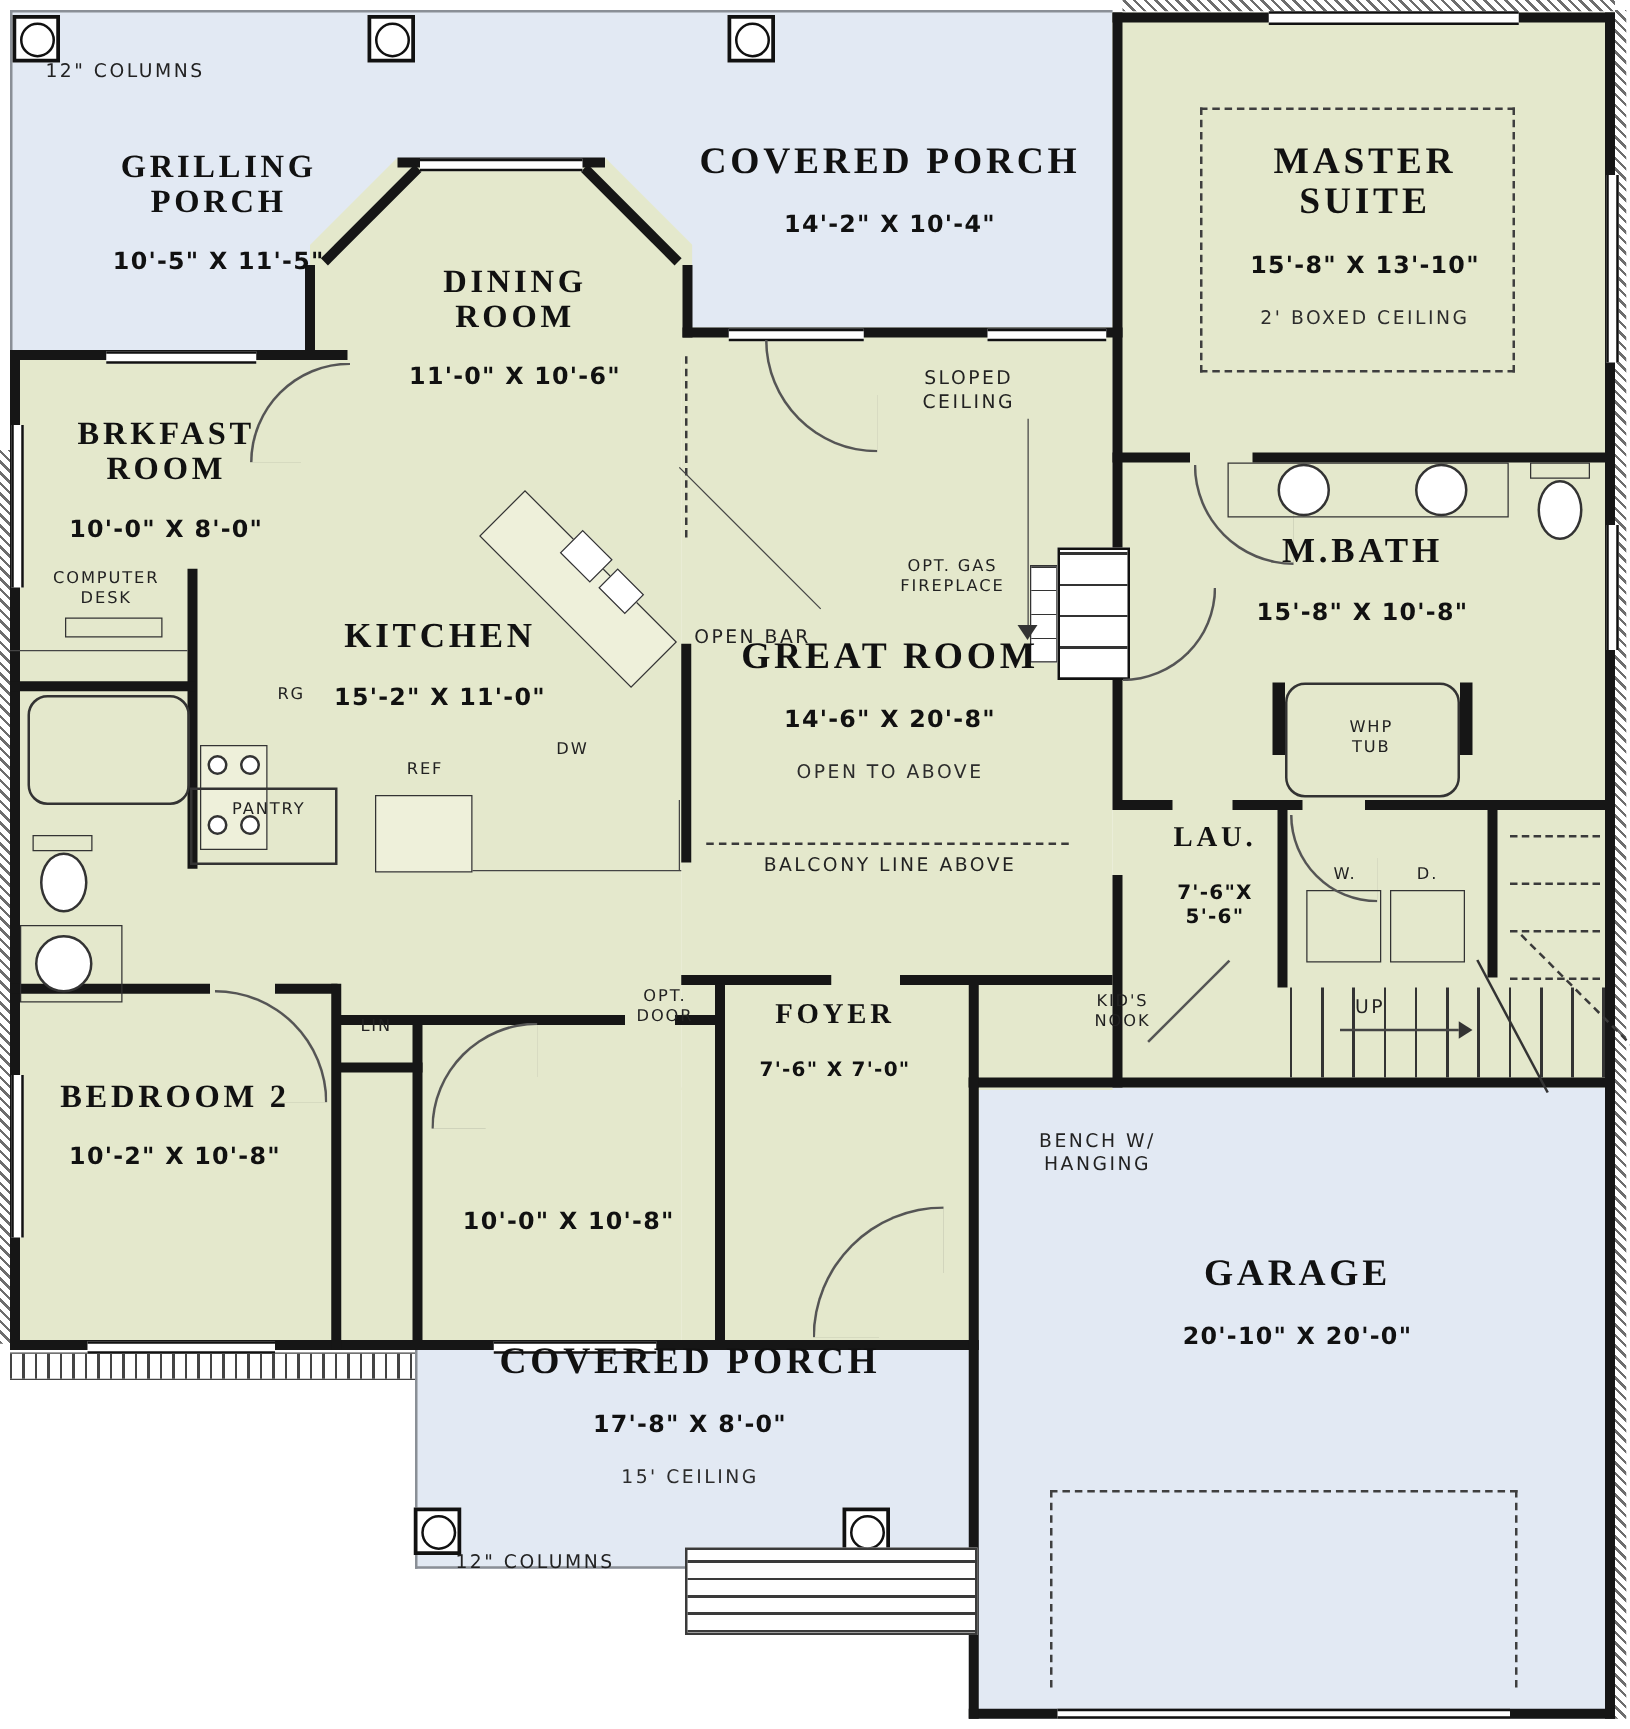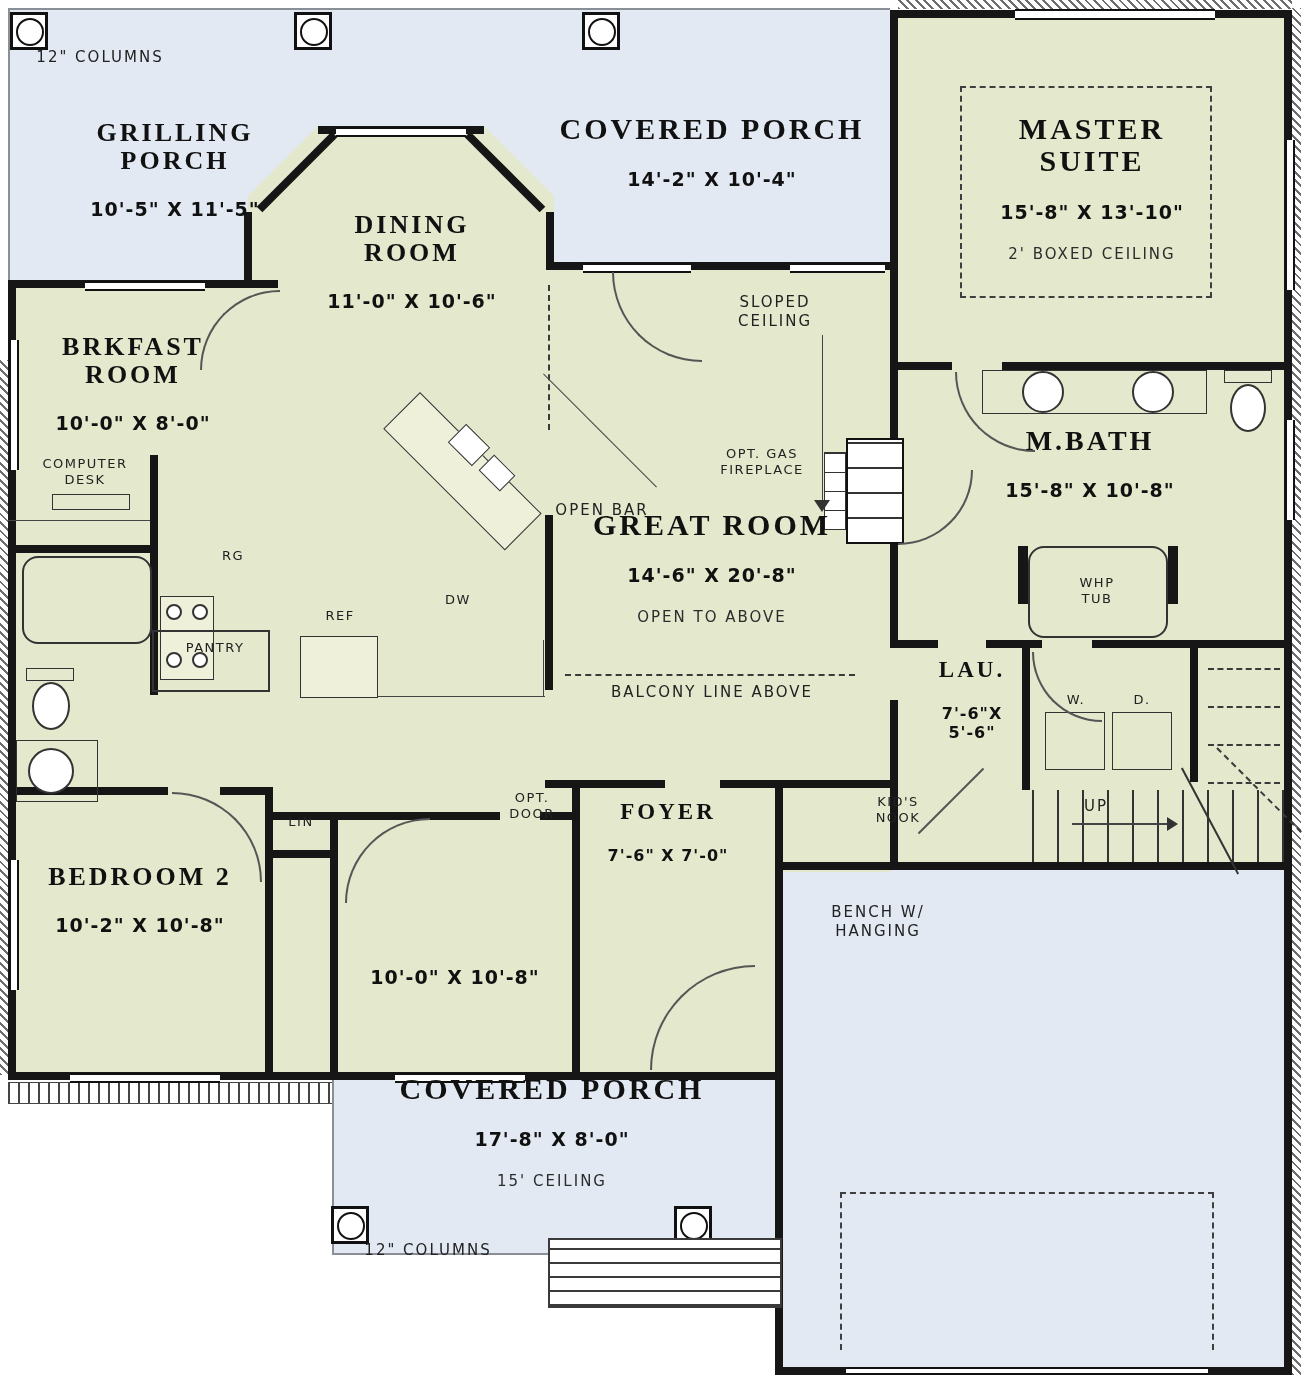--- a/index.html
+++ b/index.html
@@ -232,20 +232,24 @@
   <div class="lbl" style="left:396px;top:262px;margin-left:16px;">
     <div class="name md">DINING
 ROOM</div>
     <div class="dims">11'-0" X 10'-6"</div>
   </div>
   <div class="lbl" style="left:133px;top:384px;">
     <div class="name md">BRKFAST
 ROOM</div>
     <div class="dims">10'-0" X 8'-0"</div>
   </div>
+  <div class="lbl" style="left:352px;top:532px;">
+    <div class="name">KITCHEN</div>
+    <div class="dims">15'-2" X 11'-0"</div>
+  </div>
   <div class="lbl" style="left:712px;top:568px;">
     <div class="name xl">GREAT ROOM</div>
     <div class="dims">14'-6" X 20'-8"</div>
     <div class="note">OPEN TO ABOVE</div>
   </div>
   <div class="lbl" style="left:1090px;top:464px;">
     <div class="name">M.BATH</div>
     <div class="dims">15'-8" X 10'-8"</div>
   </div>
   <div class="lbl" style="left:972px;top:700px;">
@@ -256,20 +260,24 @@
   <div class="lbl" style="left:668px;top:832px;">
     <div class="name sm">FOYER</div>
     <div class="dims sm">7'-6" X 7'-0"</div>
   </div>
   <div class="lbl" style="left:140px;top:900px;">
     <div class="name md">BEDROOM 2</div>
     <div class="dims">10'-2" X 10'-8"</div>
   </div>
   <div class="lbl" style="left:455px;top:975px;">
     <div class="dims">10'-0" X 10'-8"</div>
+  </div>
+  <div class="lbl" style="left:1038px;top:1042px;">
+    <div class="name xl">GARAGE</div>
+    <div class="dims">20'-10" X 20'-0"</div>
   </div>
   <div class="lbl" style="left:552px;top:1132px;">
     <div class="name xl">COVERED PORCH</div>
     <div class="dims">17'-8" X 8'-0"</div>
     <div class="note">15' CEILING</div>
   </div>
 
   <div class="ann" style="left:100px;top:57px;">12" COLUMNS</div>
   <div class="ann" style="left:428px;top:1250px;">12" COLUMNS</div>
   <div class="ann" style="left:775px;top:312px;">SLOPED

